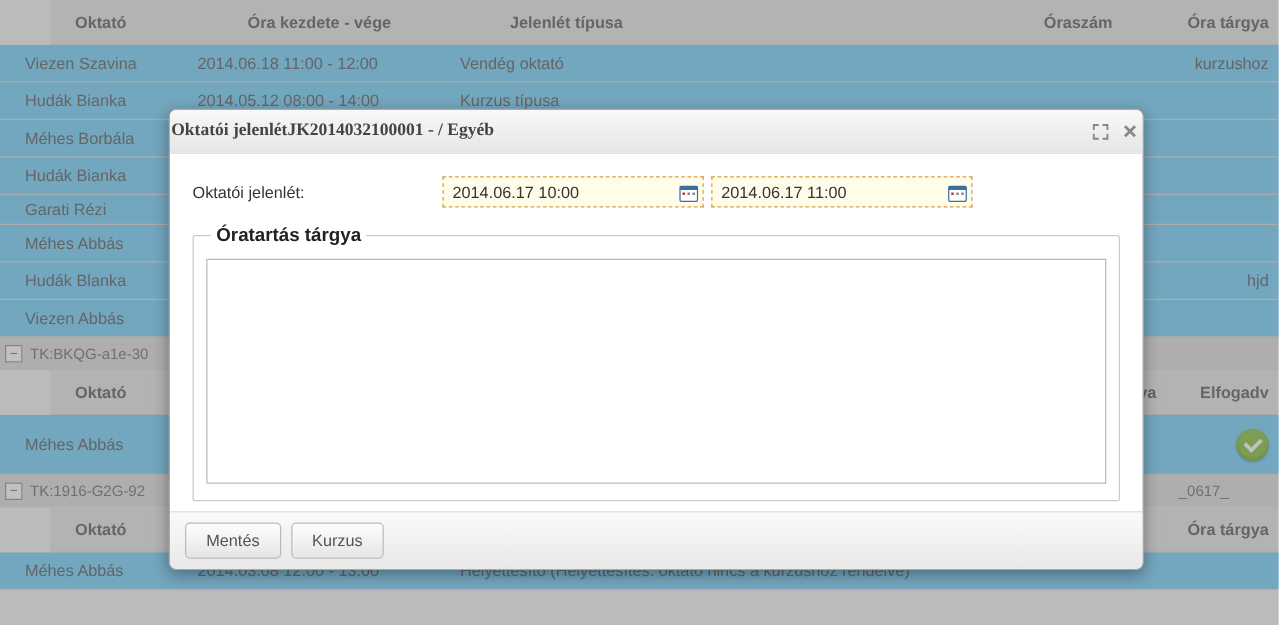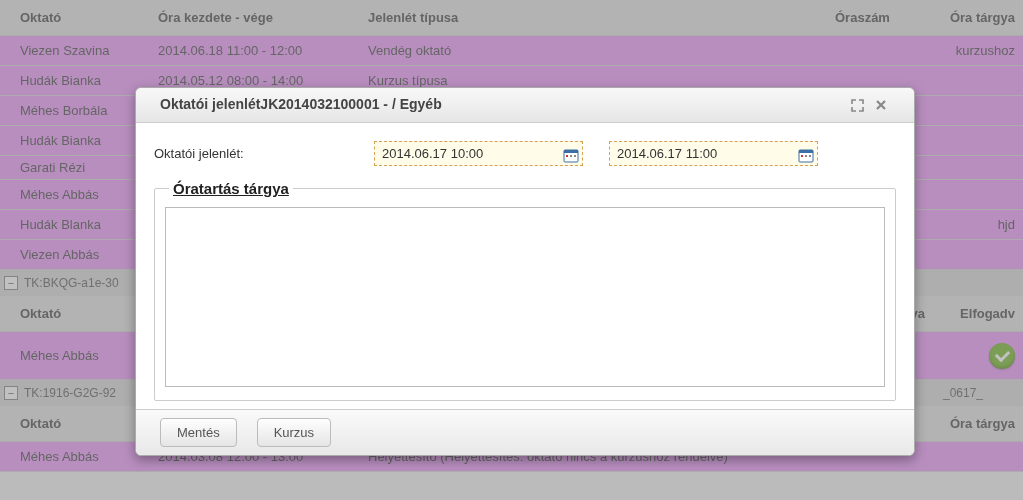--- a/index.html
+++ b/index.html
@@ -15,26 +15,27 @@
     }
     .bg-table {
       width: 100%;
     }
     .bg-row {
       display: flex;
       align-items: center;
       border-bottom: 1px solid #ddd;
       height: 30px;
       padding: 0 8px;
-      background: #f0abfc;
+      background: #7dd3fc;
     }
     .bg-row.header {
       background: #e8e8e8;
       font-weight: bold;
       height: 36px;
+      margin-left: 40px;
     }
     .bg-row .c1 { width: 150px; padding-left: 12px; }
     .bg-row .c2 { width: 210px; }
     .bg-row .c3 { flex: 1; }
     .bg-row .c4 { width: 90px; }
     .bg-row .c5 { width: 90px; text-align: right; }
     .group-row {
       background: #e0e0e0;
       display: flex;
       align-items: center;
@@ -86,25 +87,27 @@
       width: 780px;
       background: #fff;
       border: 1px solid #aaa;
       border-radius: 6px;
       box-shadow: 0 4px 12px rgba(0,0,0,0.35);
     }
     .dialog-header {
       background: linear-gradient(#f8f8f8, #e6e6e6);
       border-bottom: 1px solid #ccc;
       border-radius: 6px 6px 0 0;
-      padding: 8px 24px;
-      display: flex;
+      padding: 8px 1px;
+      display: flex;
+      align-items: center;
       font-weight: bold;
       color: #444;
       font-size: 14px;
+      font-family: Liberation Serif, serif;
     }
     .dialog-header .title { flex: 1; }
     .dialog-header .icon-btn {
       width: 18px;
       height: 18px;
       margin-left: 6px;
       color: #888;
       cursor: pointer;
       display: inline-flex;
       align-items: center;
@@ -118,26 +121,25 @@
       display: flex;
       align-items: center;
       margin-bottom: 14px;
     }
     .form-label {
       width: 200px;
       color: #333;
     }
     .date-input-wrap {
       display: inline-flex;
-      align-items: flex-end;
+      align-items: center;
       border: 1px dashed #d7a050;
       background: #fffde9;
       padding: 2px 3px;
       margin-right: 6px;
-      margin-left: 20px;
     }
     .date-input {
       border: none;
       background: transparent;
       width: 185px;
       font-size: 13px;
       color: #333;
       outline: none;
       padding: 2px 4px;
       font-family: inherit;
@@ -156,21 +158,20 @@
       padding: 10px;
       margin-top: 6px;
     }
     .fieldset-legend {
       font-weight: bold;
       color: #222;
       font-size: 15px;
       background: #fff;
       padding: 0 4px;
       margin-left: 4px;
-      text-decoration: underline;
     }
     .textarea {
       width: 100%;
       height: 180px;
       resize: none;
       border: 1px solid #bbb;
       padding: 6px;
       font-family: inherit;
       font-size: 13px;
     }
@@ -183,21 +184,20 @@
       gap: 8px;
     }
     .btn {
       background: linear-gradient(#fefefe, #e5e5e5);
       border: 1px solid #bbb;
       border-radius: 4px;
       padding: 6px 16px;
       font-size: 13px;
       color: #555;
       cursor: pointer;
-      margin-left: 12px;
     }
   </style>
 </head>
 <body>
 
 <div class="bg-table">
   <div class="bg-row header">
     <div class="c1">Oktató</div>
     <div class="c2">Óra kezdete - vége</div>
     <div class="c3">Jelenlét típusa</div>

